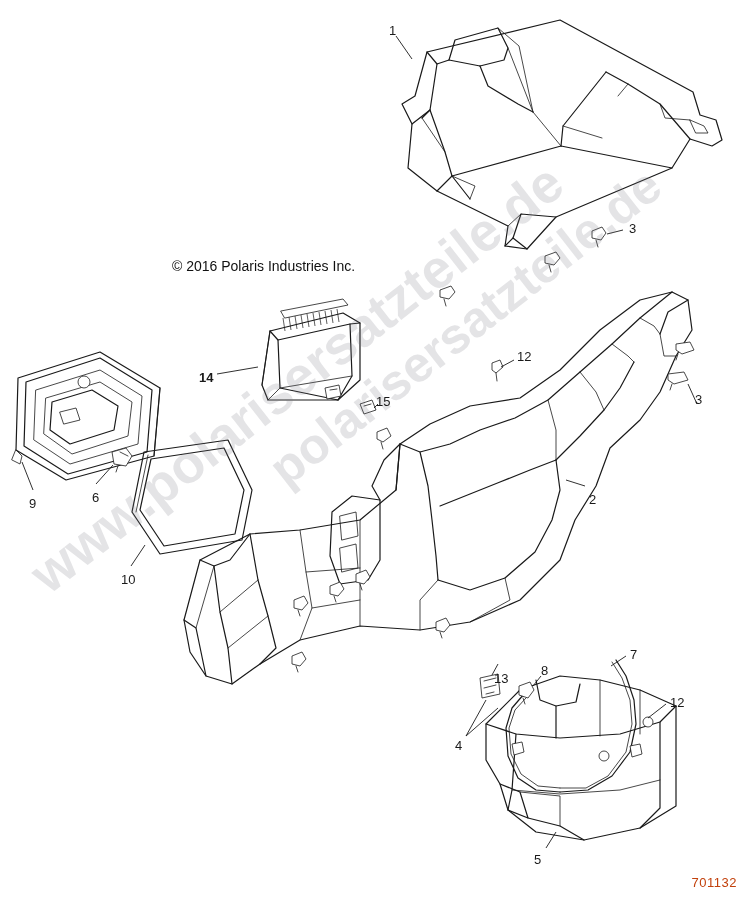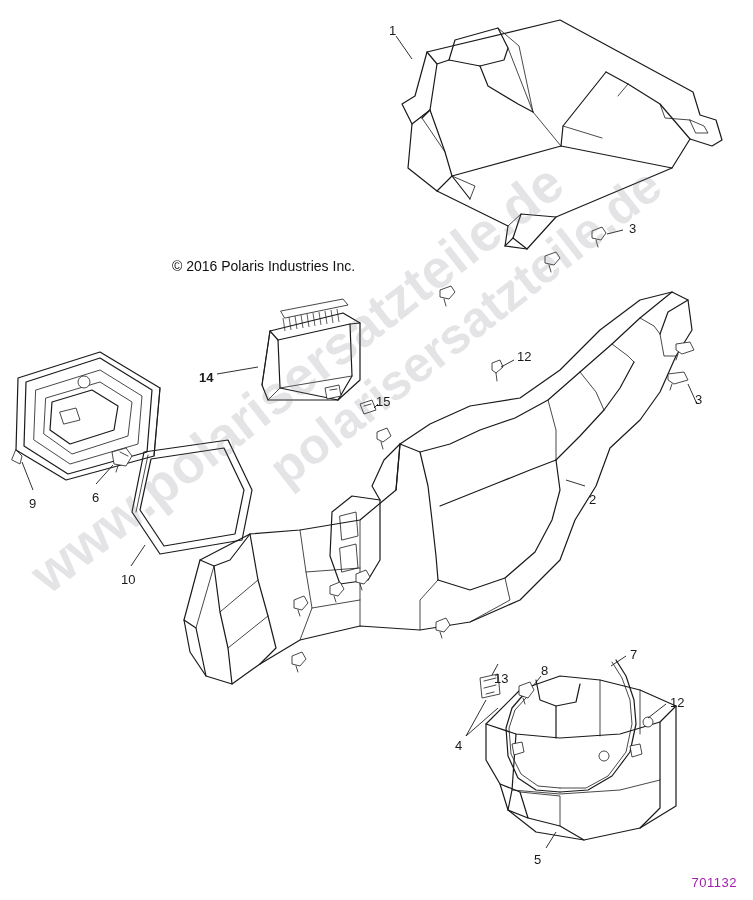--- a/index.html
+++ b/index.html
@@ -39,21 +39,21 @@
     font-size: 14px;
     color: #111111;
     white-space: nowrap;
   }
   #partnumber {
     position: absolute;
     right: 16px;
     bottom: 10px;
     font-size: 13px;
     letter-spacing: 0.5px;
-    color: #a21caf;
+    color: #c2410c;
   }
   .wm {
     position: absolute;
     color: rgba(120,120,130,0.20);
     font-family: "Liberation Sans", sans-serif;
     font-weight: bold;
     white-space: nowrap;
     pointer-events: none;
   }
   #wm1 {

